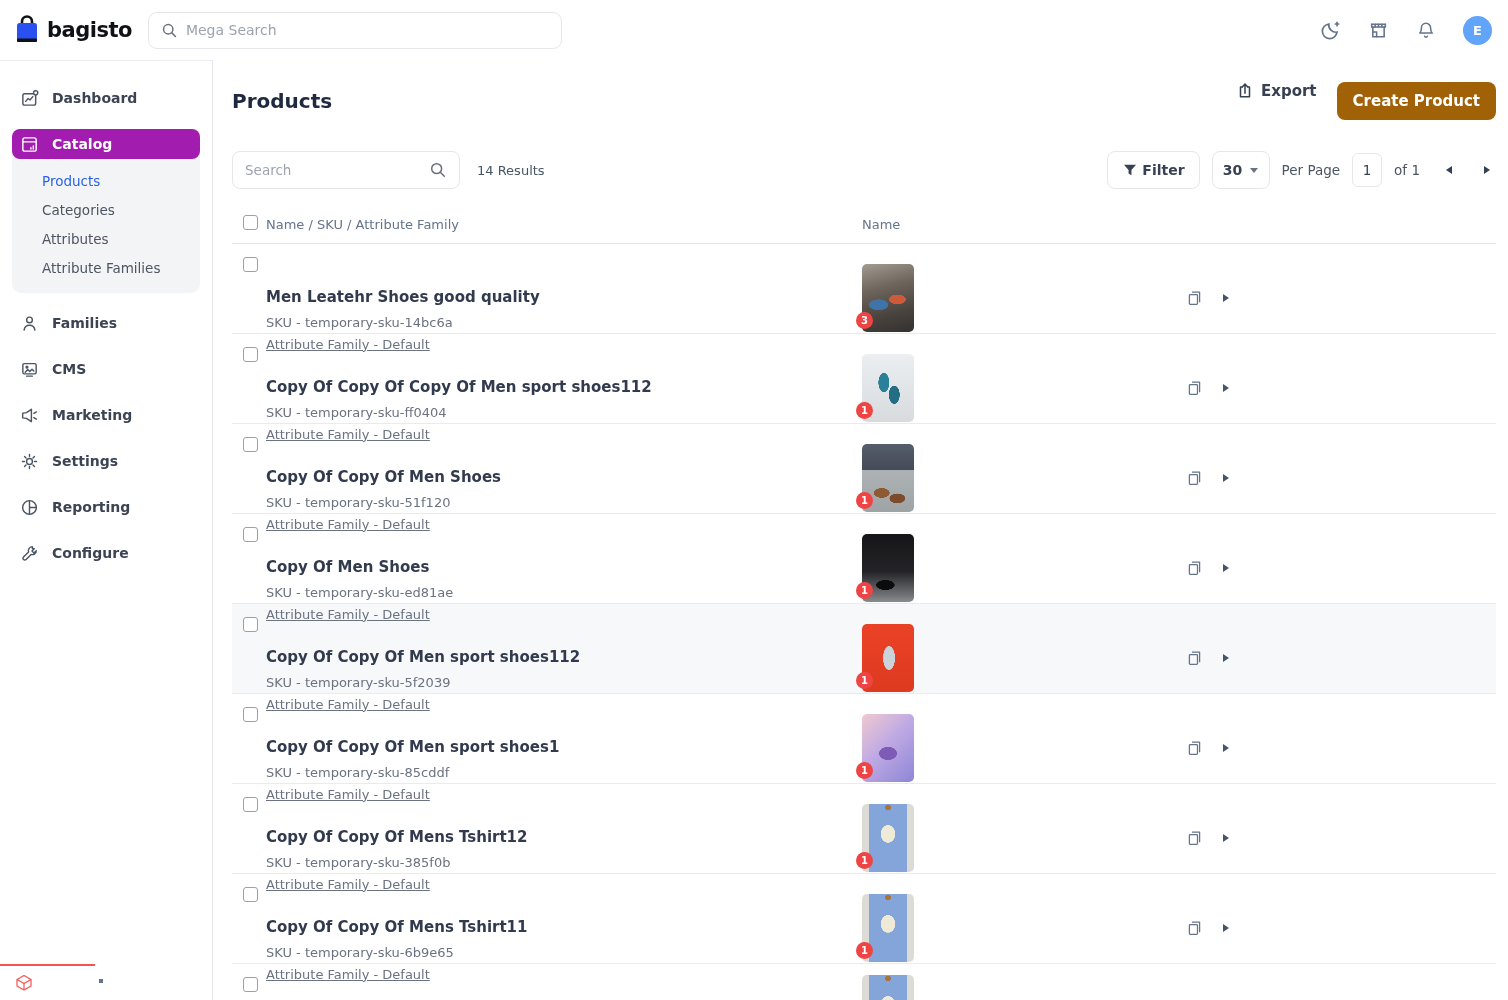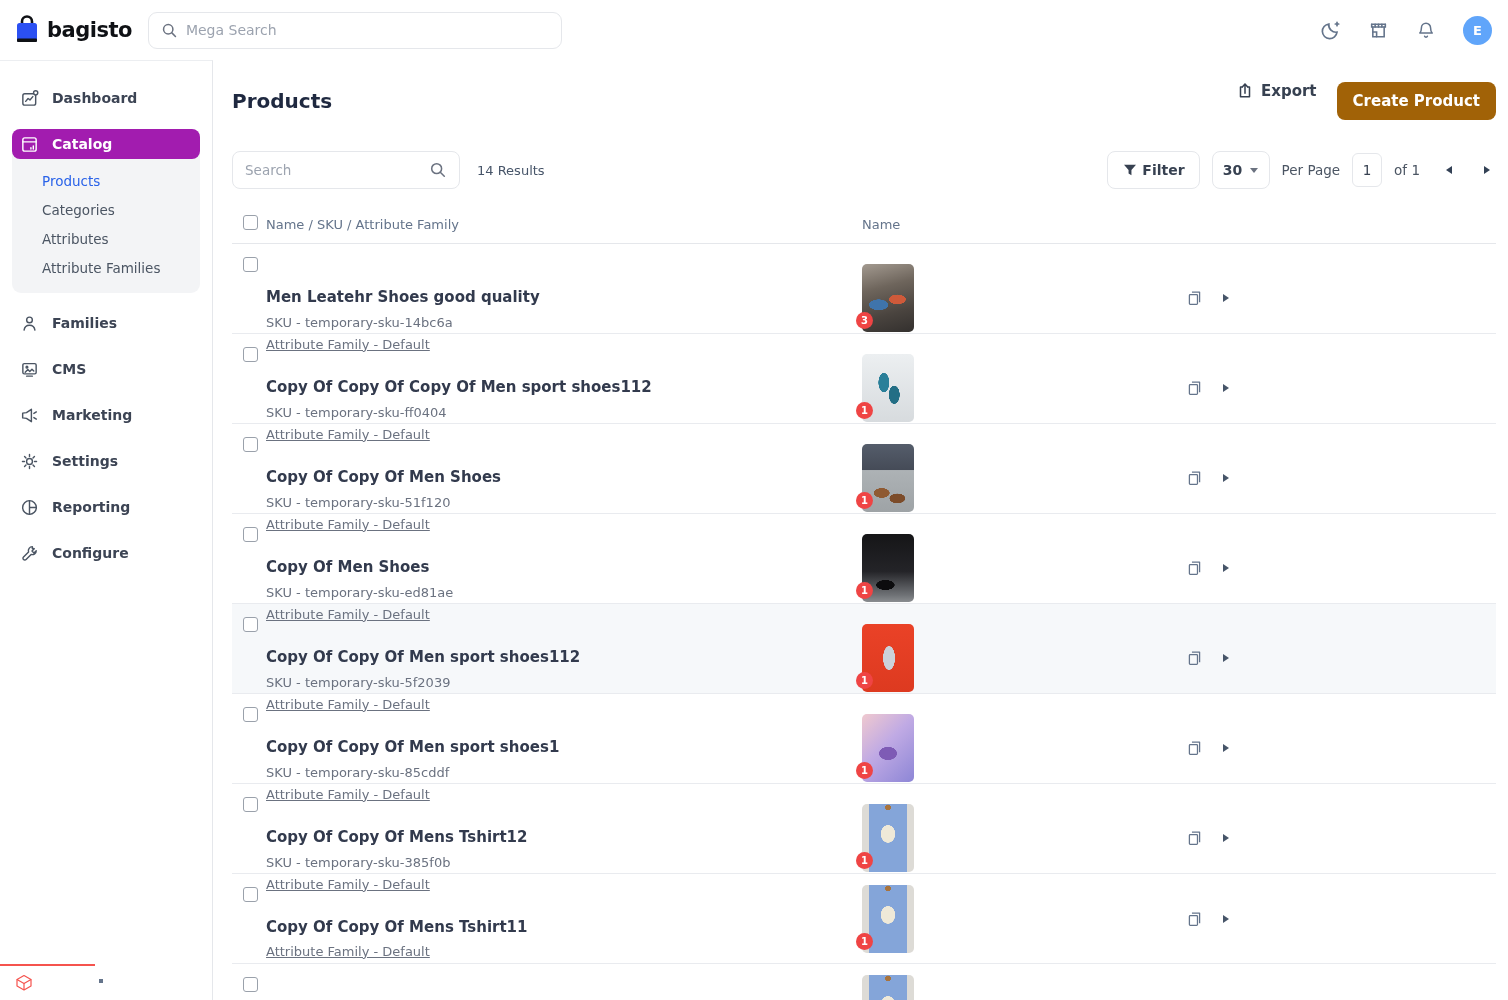--- a/index.html
+++ b/index.html
@@ -509,20 +509,21 @@
       <span class="caret-expand"></span>
     </div>
   </div>
 
   <div class="trow">
     <div class="cell-check">
       <span class="checkbox"></span>
     </div>
     <div class="cell-name">
       <div class="pname">Copy Of Copy Of Mens Tshirt11</div>
+      <div class="psku">SKU - temporary-sku-6b9e65</div>
       <div class="pfam">Attribute Family - Default</div>
     </div>
     <div class="cell-image">
       <div class="thumb t8">
         <span class="badge">1</span>
       </div>
     </div>
     <div class="cell-actions">
       <span class="action-ic">
         <svg width="17" height="18" viewBox="0 0 20 20" fill="none" stroke="#64748b" stroke-width="1.5" stroke-linejoin="round">

